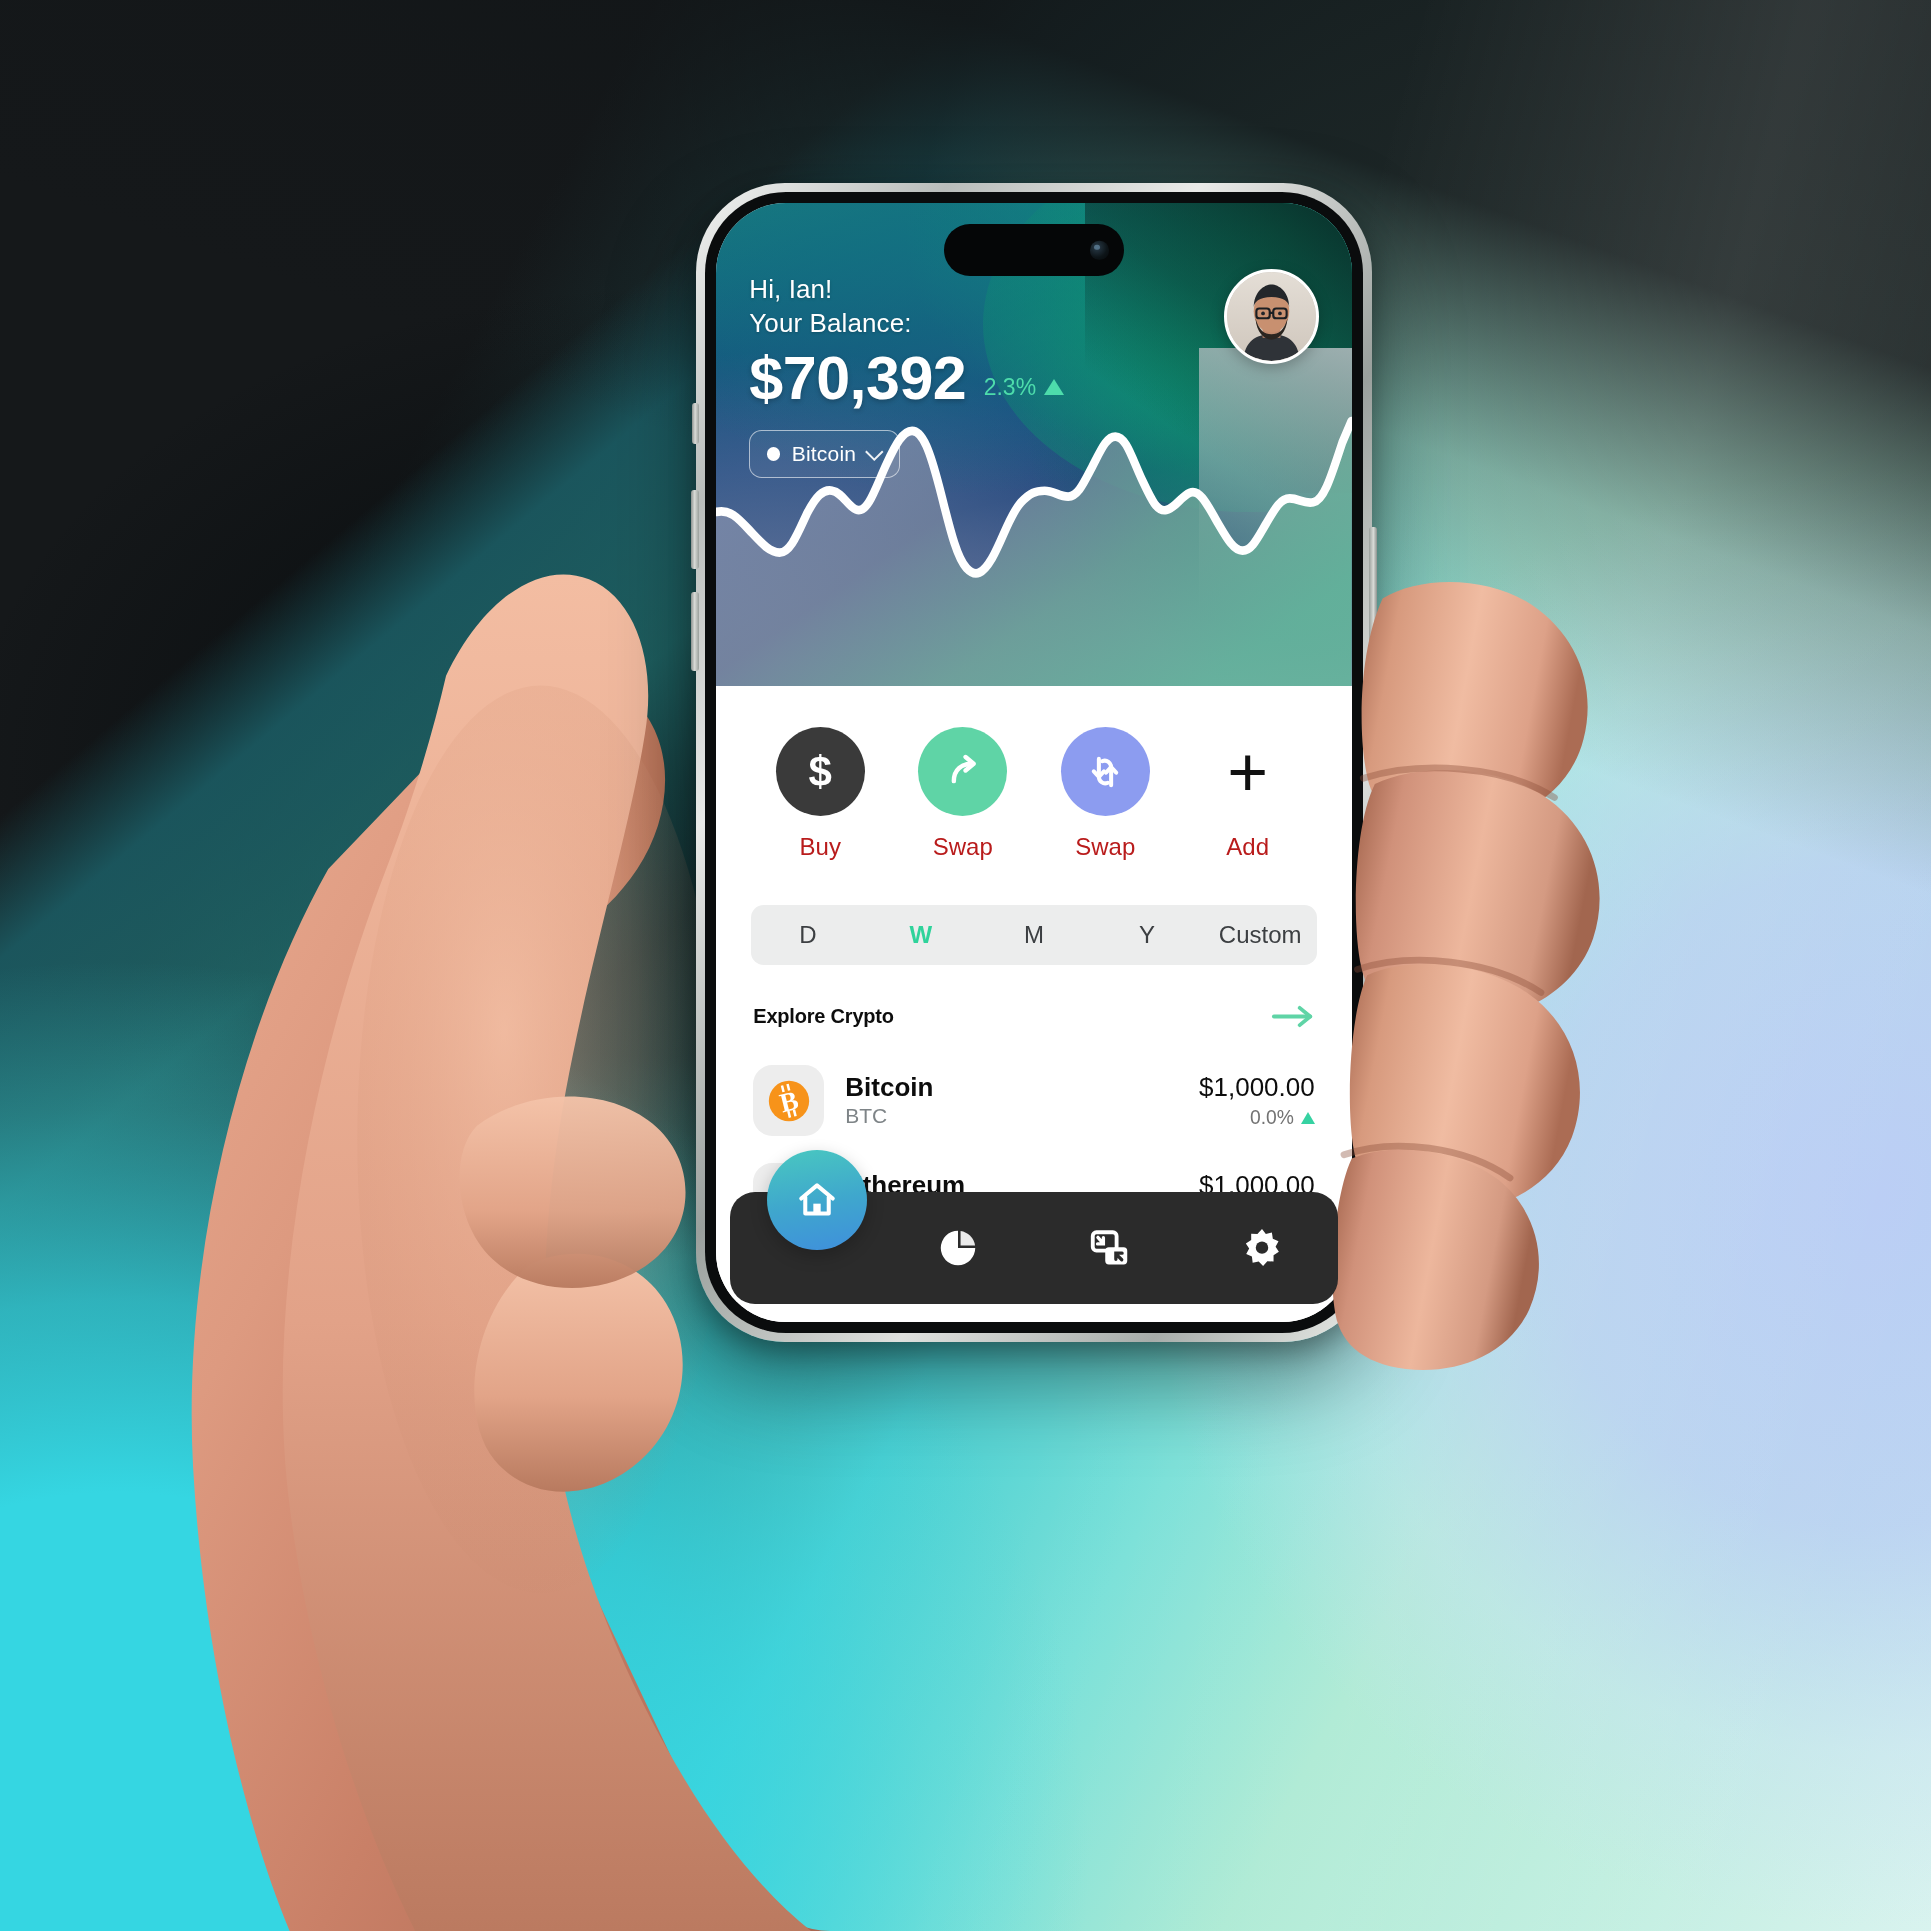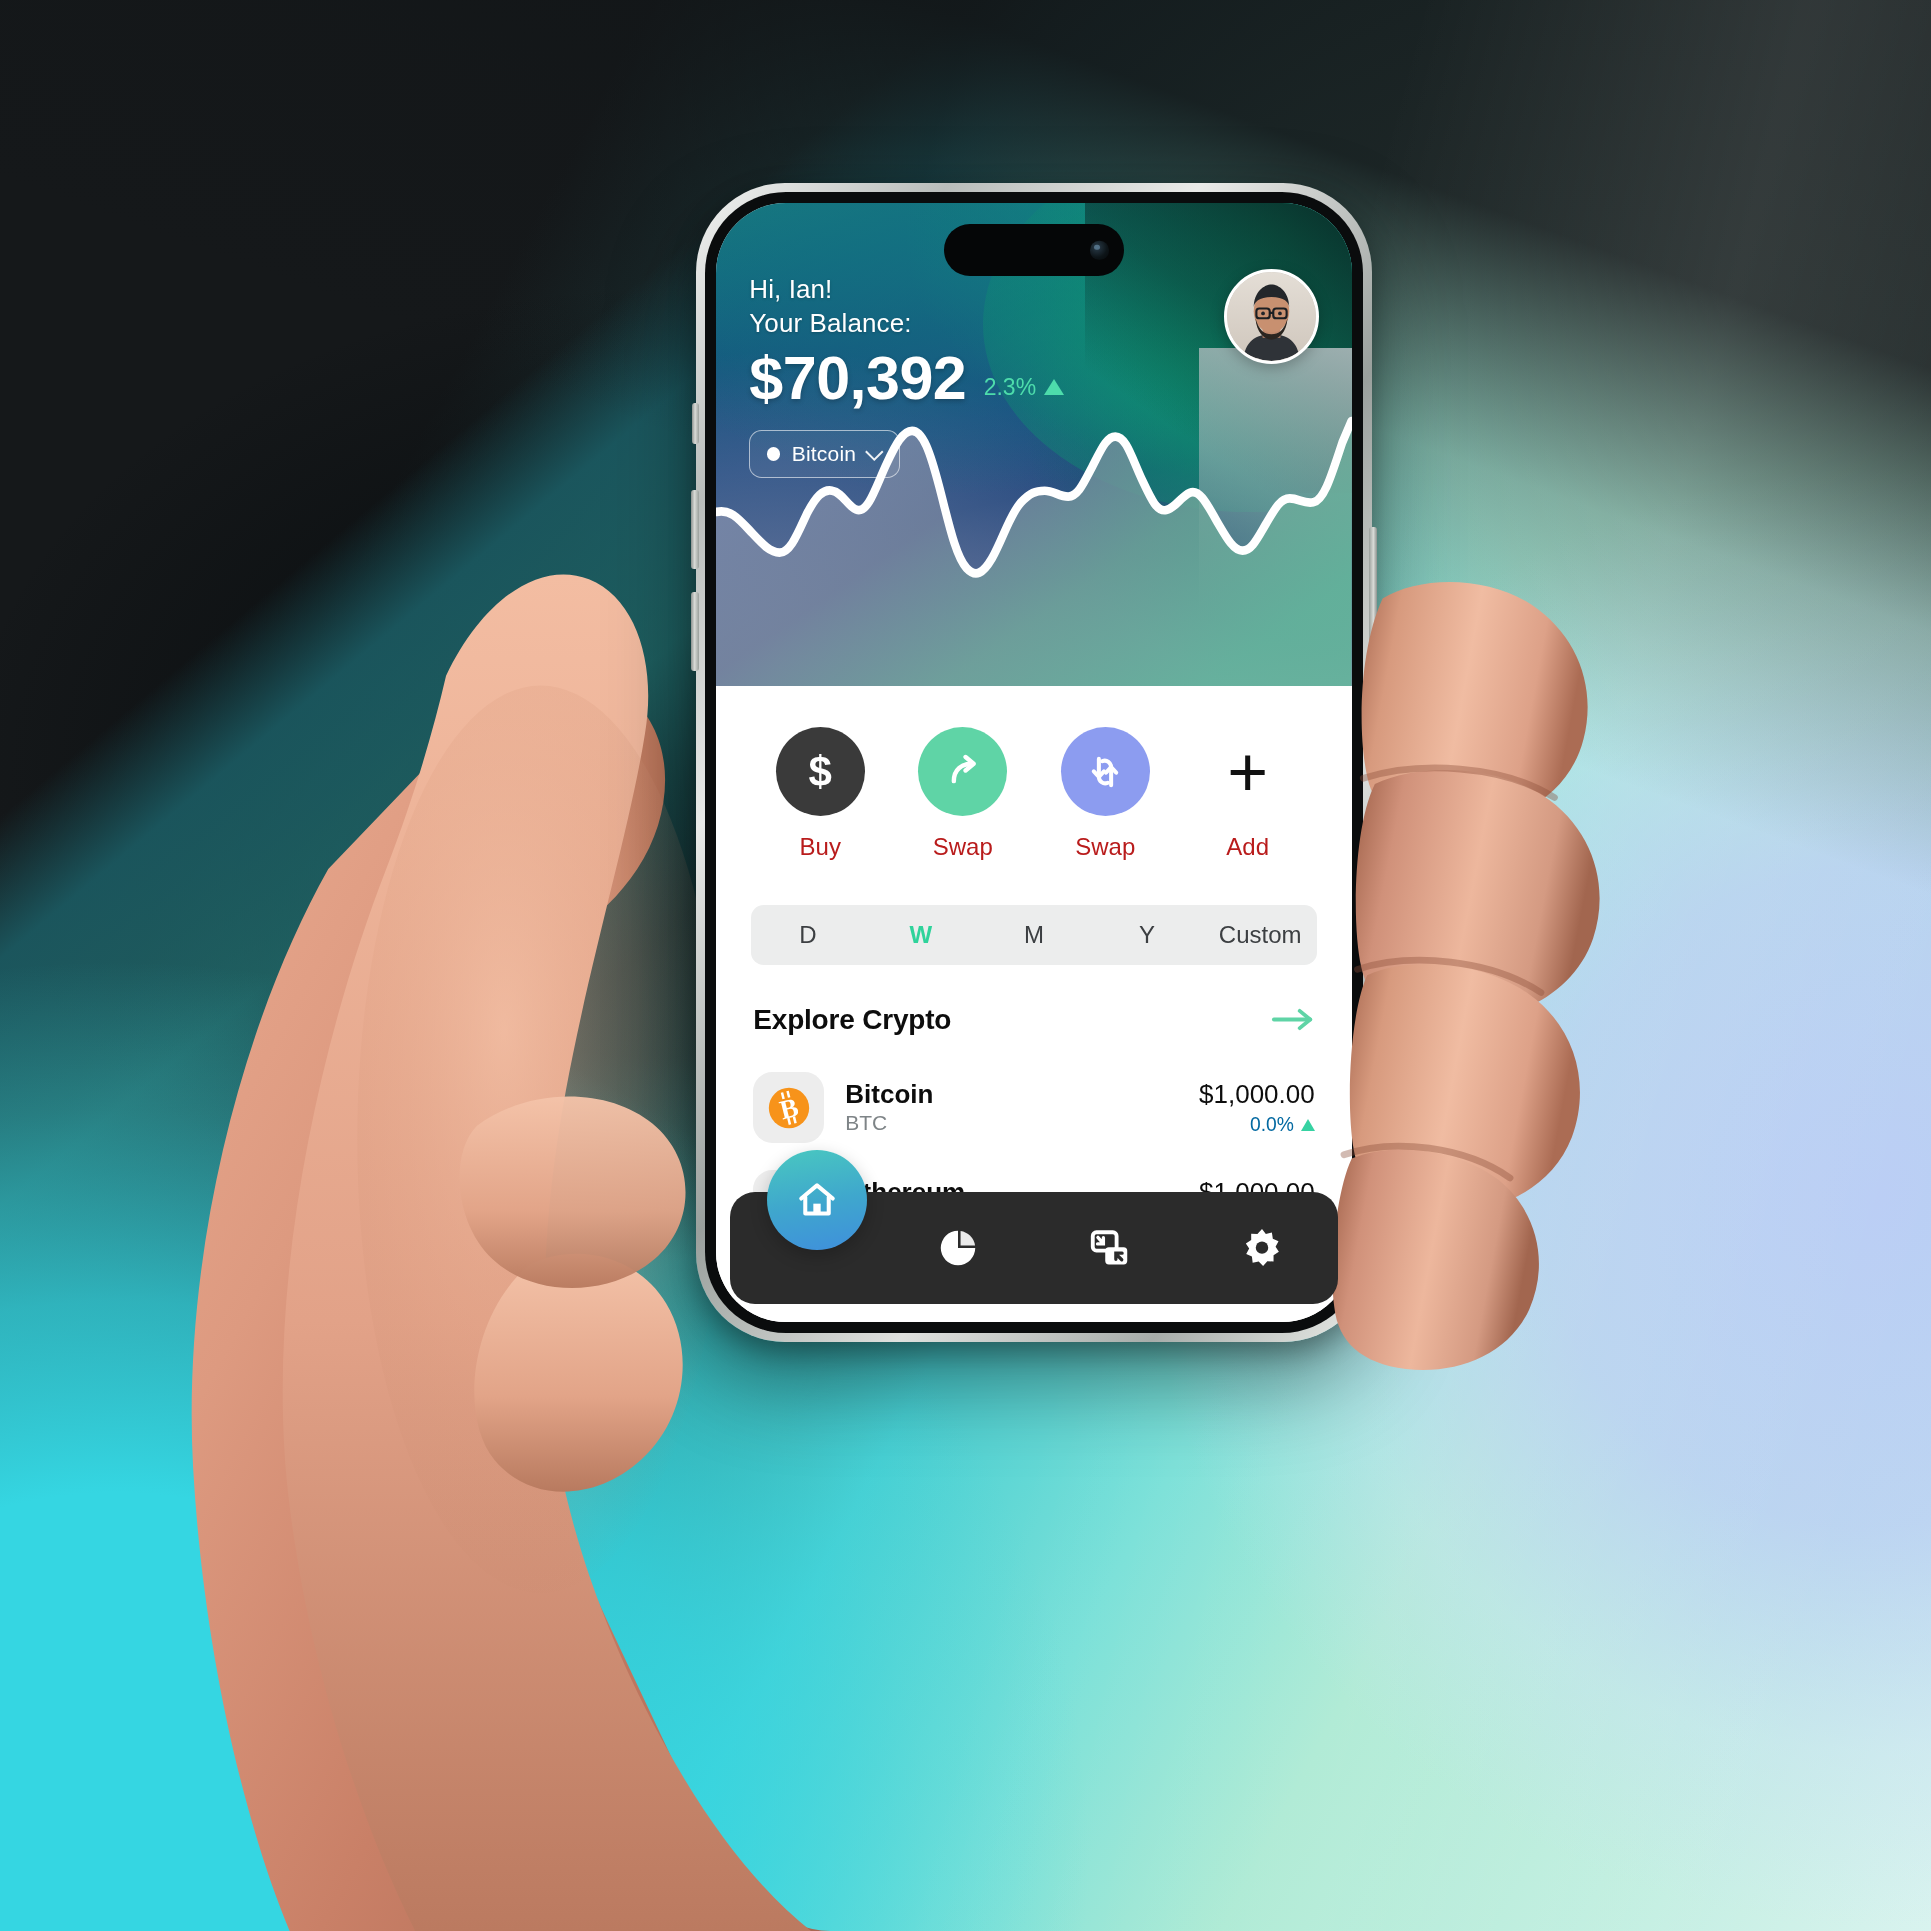--- a/index.html
+++ b/index.html
@@ -318,21 +318,21 @@
     font-size: 24px;
     color: #3c3f42;
   }
   .period-item.active { color: #2fd39b; font-weight: 700; }
 
   
   #explore-head {
     margin: 39px 37px 0 37px;
     display: flex; align-items: center; justify-content: space-between;
   }
-  #explore-title { font-size: 28px; font-weight: 700; color: #0d0d0d; letter-spacing: -0.2px; }
+  #explore-title { font-size: 20px; font-weight: 700; color: #0d0d0d; letter-spacing: -0.2px; }
   #explore-arrow { width: 44px; height: 25px; }
 
   
   #crypto-list { margin-top: 23px; }
   .crypto-row {
     display: flex; align-items: center;
     padding: 13.5px 37px;
     gap: 21px;
   }
   .coin-badge {
@@ -343,21 +343,21 @@
   }
   .coin-names { flex: 1 1 auto; }
   .coin-name { font-size: 26px; font-weight: 700; color: #0d0d0d; line-height: 1.18; }
   .coin-ticker { font-size: 21px; color: #7e8487; line-height: 1.3; }
   .coin-right { text-align: right; }
   .coin-price { font-size: 26px; color: #0d0d0d; line-height: 1.2; }
   .coin-change {
     display: flex; align-items: center; justify-content: flex-end; gap: 6.8px;
     margin-top: 3.9px;
   }
-  .coin-change-val { font-size: 19.3px; color: #0369a1; }
+  .coin-change-val { font-size: 19.3px; color: #737373; }
   .tri-up-sm {
     width: 0; height: 0;
     border-left: 7.7px solid transparent;
     border-right: 7.7px solid transparent;
     border-bottom: 12.6px solid #36d2a2;
   }
 
   
   #bottom-nav {
     position: absolute;

